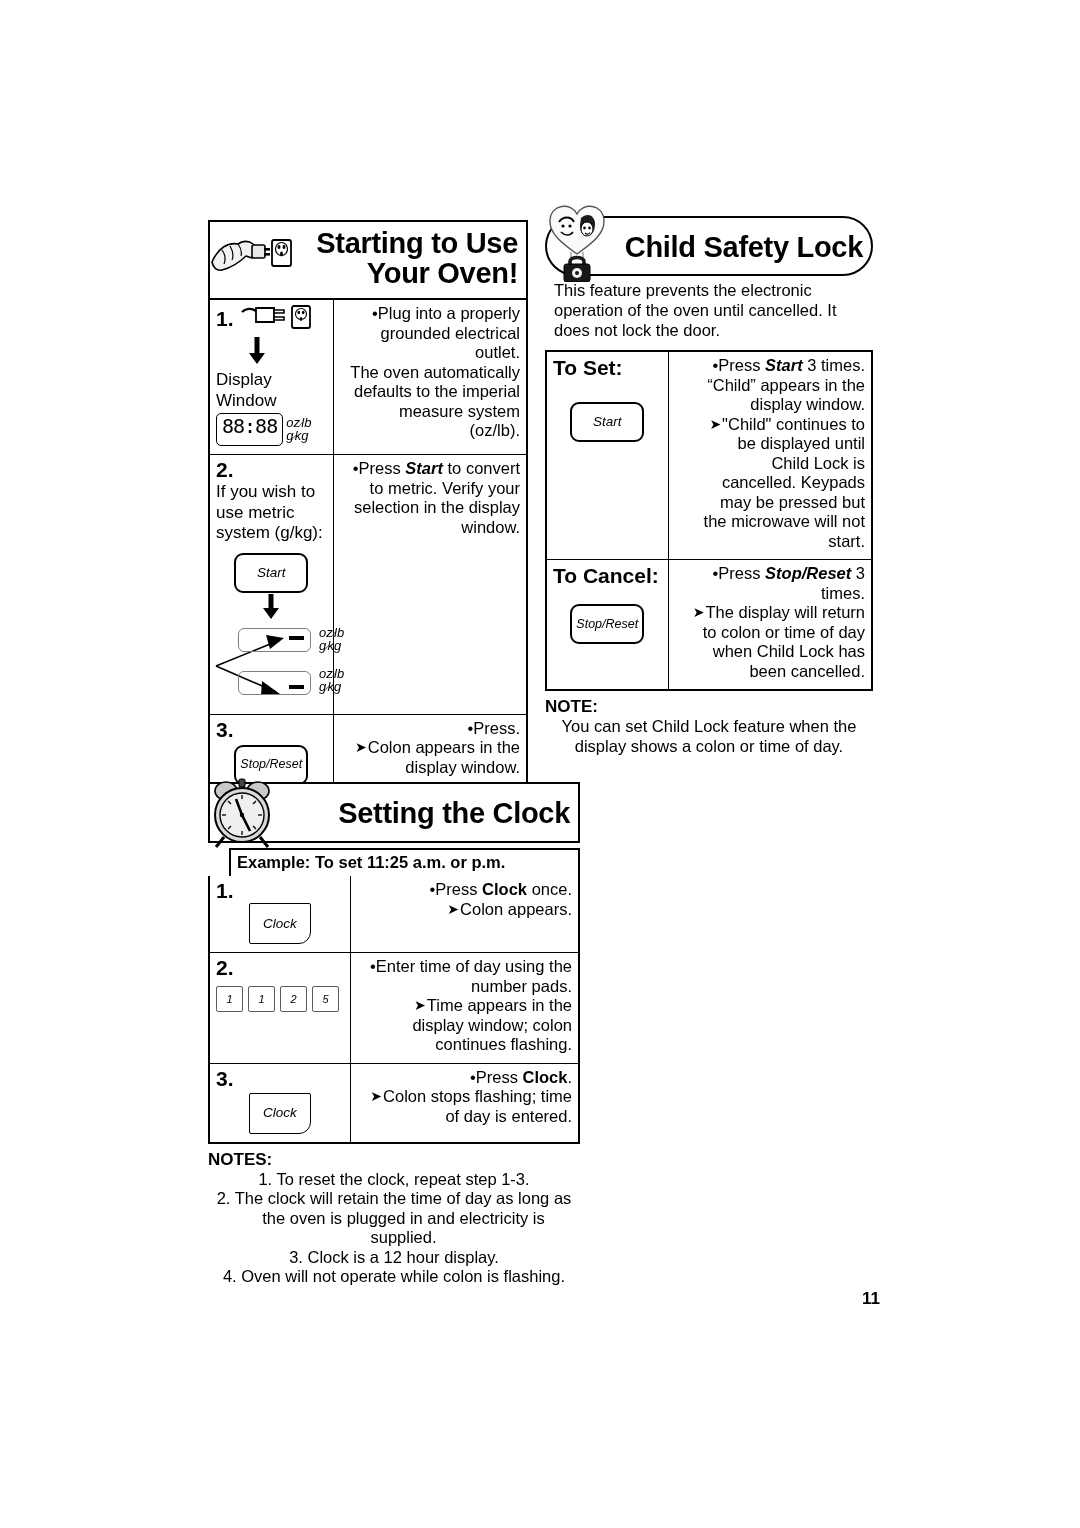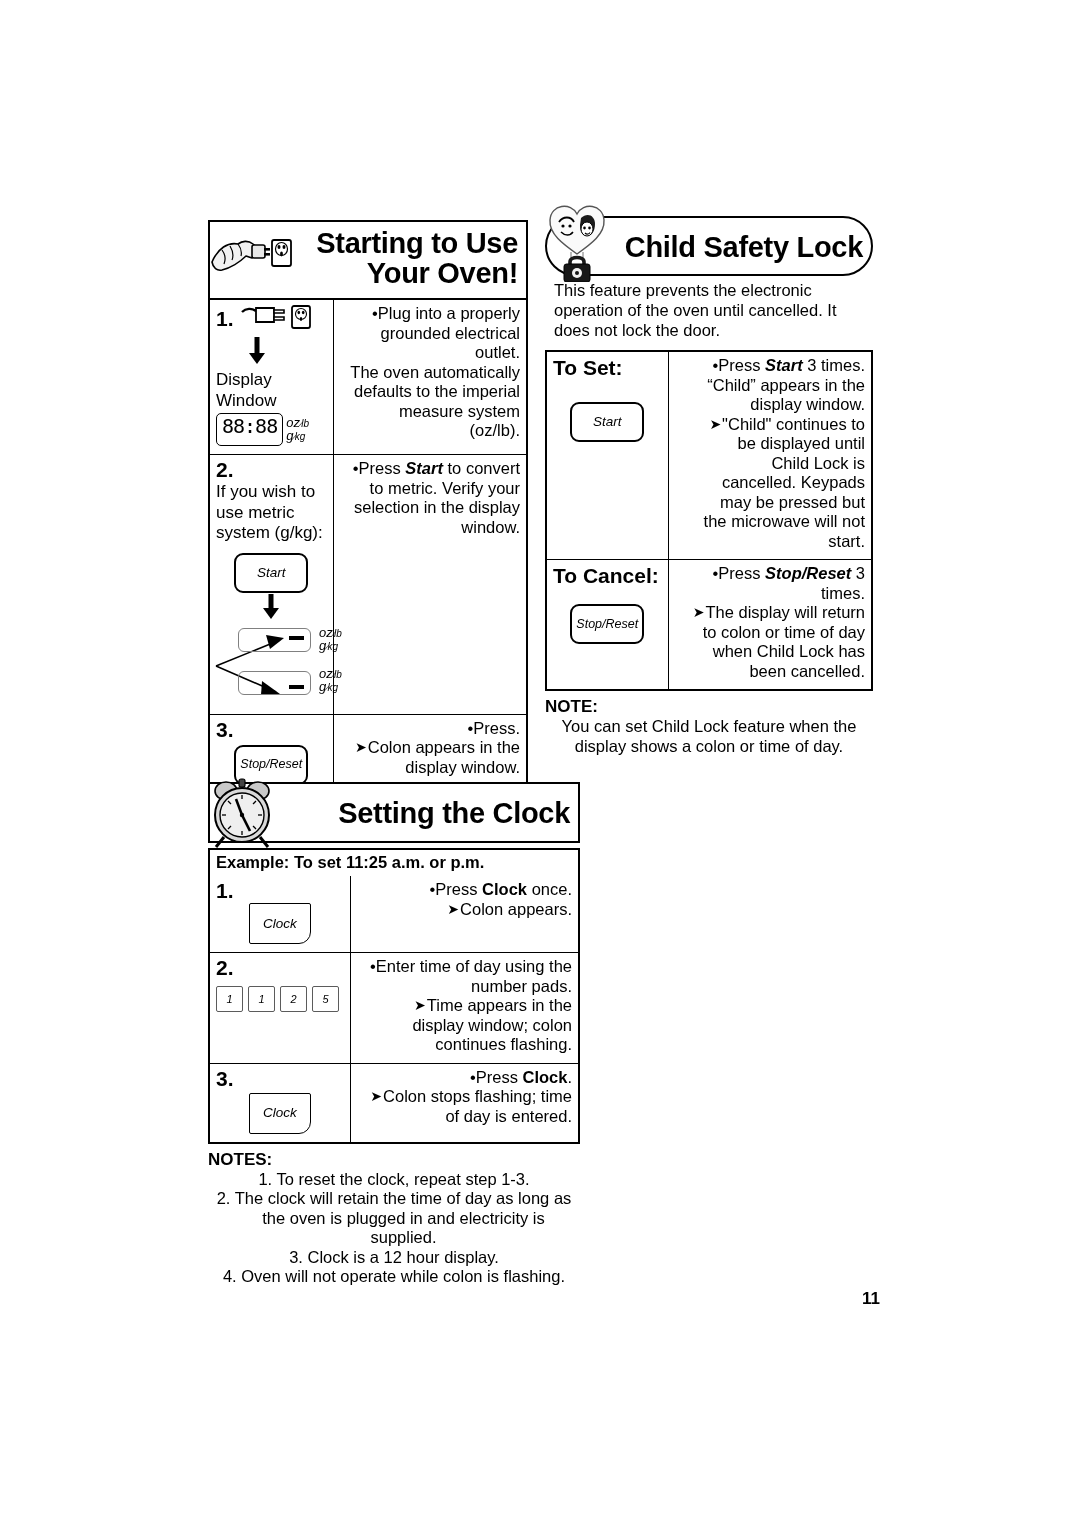--- a/index.html
+++ b/index.html
@@ -175,21 +175,21 @@
     background: #fff;
   }
   .unitcol {
     margin-left: 3px;
     font-size: 8px;
     line-height: 11px;
     font-style: italic;
   }
   .unit { display: block; white-space: nowrap; }
   .unit .num { font-size: 13px; }
-  .unit .den { font-size: 10px; }
+  .unit .den { font-size: 13px; }
 
   .blankdisp {
     border: 1.8px solid #808080;
     border-radius: 6px;
     width: 73px;
     height: 24px;
     box-sizing: border-box;
     position: relative;
   }
   .dash {
@@ -227,20 +227,21 @@
   }
 
   .example-bar {
     border: 2px solid #000;
     border-bottom: none;
     font-size: 16.5px;
     font-weight: bold;
     padding: 3px 0 4px 6px;
     margin-top: 5px;
     box-sizing: border-box;
+    margin-left: 21px;
   }
 
   .pagenum {
     position: absolute;
     left: 0;
     top: 1073px;
     width: 672px;
     text-align: right;
     font-size: 17px;
     font-weight: bold;

